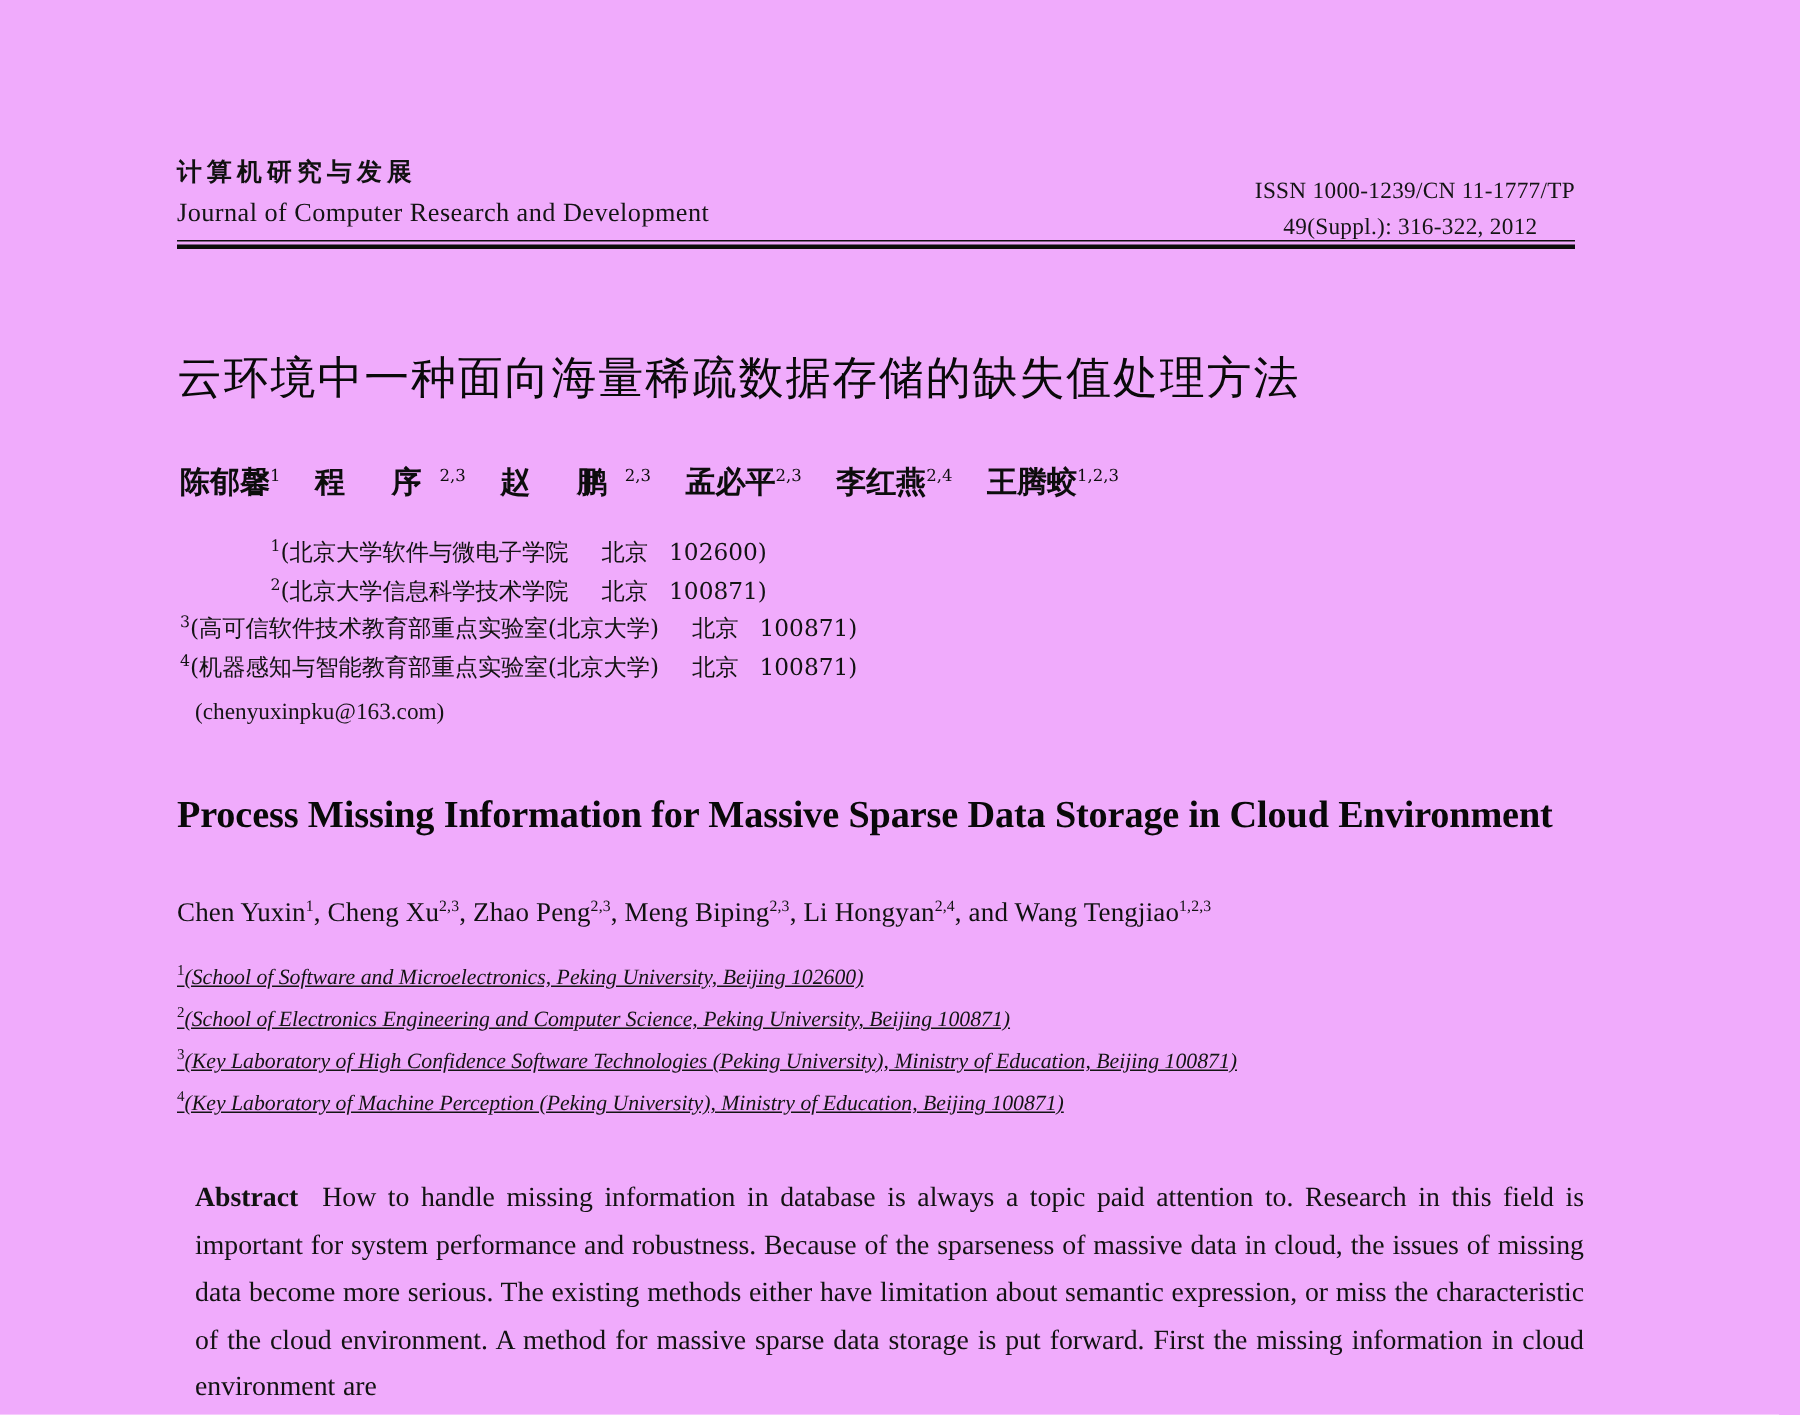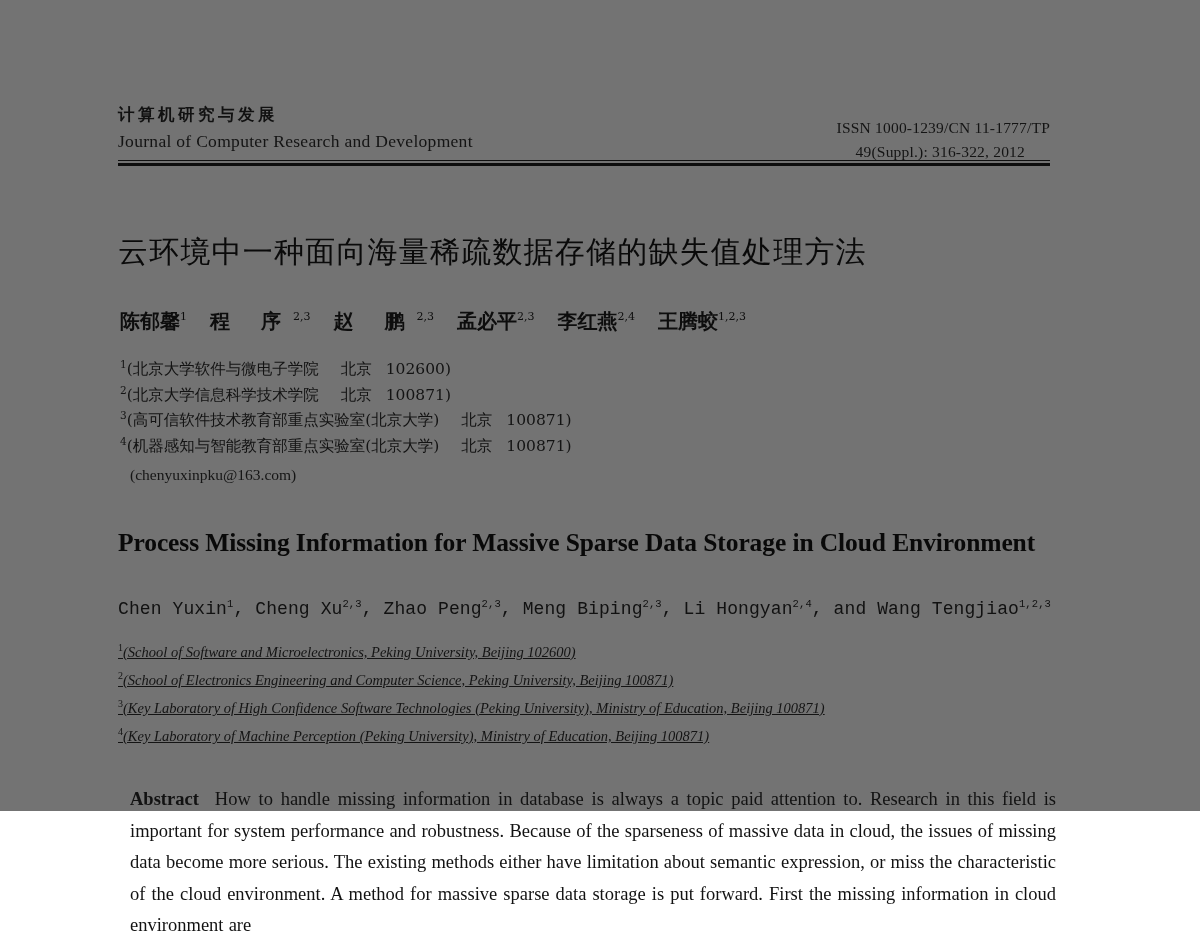--- a/index.html
+++ b/index.html
@@ -11,22 +11,22 @@
     width: 1200px;
     height: 943px;
     overflow: hidden;
     font-family: "Liberation Serif", serif;
     color: #0a0a0a;
     -webkit-font-smoothing: antialiased;
   }
   .page {
     position: relative;
     width: 1200px;
-    height: 811px;
-    background: #737373;
+    height: 943px;
+    background: #f0abfc;
   }
 
   
   .masthead {
     position: absolute;
     left: 118px;
     top: 104px;
     width: 932px;
     display: flex;
     justify-content: space-between;
@@ -126,21 +126,21 @@
   .affils-cn {
     position: absolute;
     left: 120px;
     top: 352px;
     font-family: "DejaVu Serif", "Liberation Serif", serif;
     font-size: 15.5px;
     line-height: 25.5px;
     color: #131313;
     white-space: nowrap;
   }
-  .affils-cn .row { height: 25.5px; }
+  .affils-cn .row { height: 25.5px; text-align: center; }
   .affils-cn sup {
     font-size: 10.5px;
     vertical-align: super;
   }
   .affils-cn .sp { display: inline-block; width: 22px; }
   .affils-cn .sp-s { display: inline-block; width: 14px; }
   .email-cn {
     position: absolute;
     left: 130px;
     top: 466px;
@@ -162,21 +162,21 @@
     letter-spacing: -0.1px;
     color: #090909;
     white-space: nowrap;
   }
 
   
   .authors-en {
     position: absolute;
     left: 118px;
     top: 598px;
-    font-family: Liberation Mono, monospace;
+    font-family: Liberation Serif, serif;
     font-size: 18px;
     letter-spacing: 0.1px;
     color: #111;
     white-space: nowrap;
   }
   .authors-en sup {
     font-size: 10.5px;
     vertical-align: super;
   }
 

